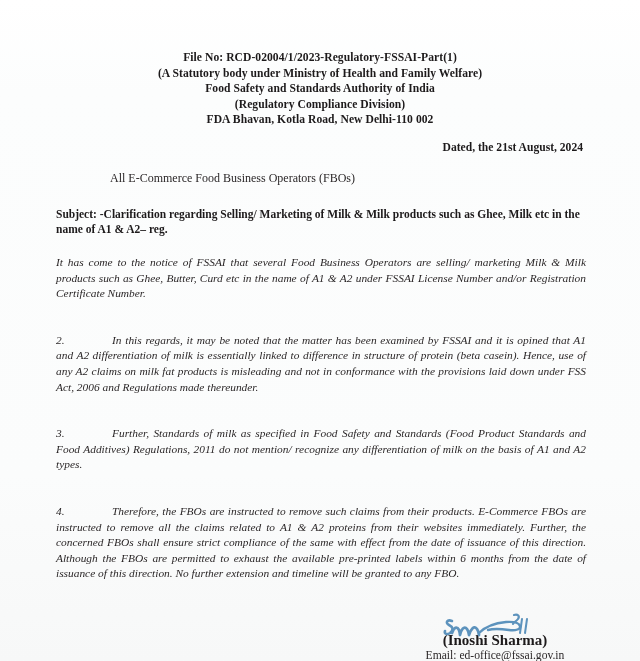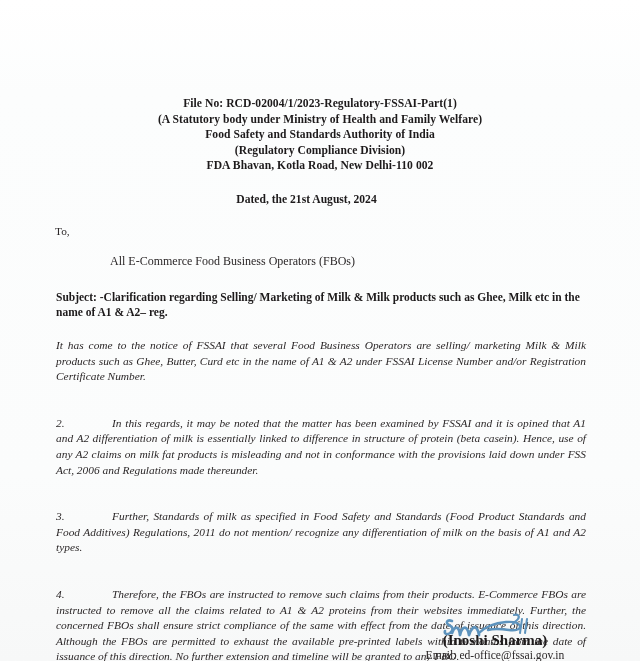--- a/index.html
+++ b/index.html
@@ -42,34 +42,34 @@
     box-sizing: border-box;
   }
 
   
   .letterhead {
     text-align: center;
     font-weight: bold;
     font-size: 11.6px;
     line-height: 15.6px;
     letter-spacing: 0.05px;
-    padding-top: 96px;
+    padding-top: 50px;
     color: #1d1a1b;
   }
   .letterhead div {
     white-space: nowrap;
   }
 
   .dateline {
-    text-align: center;
+    text-align: right;
     font-weight: bold;
     font-size: 11.6px;
     line-height: 15px;
     padding-right: 27px;
-    margin-top: 18px;
+    margin-top: 12px;
     color: #1d1a1b;
   }
 
   
   .to-label {
     margin-top: 17px;
     margin-left: 25px;
     font-size: 11.4px;
     line-height: 14px;
     color: #2b2728;
@@ -163,21 +163,20 @@
     <div class="letterhead">
       <div>File No: RCD-02004/1/2023-Regulatory-FSSAI-Part(1)</div>
       <div>(A Statutory body under Ministry of Health and Family Welfare)</div>
       <div>Food Safety and Standards Authority of India</div>
       <div>(Regulatory Compliance Division)</div>
       <div>FDA Bhavan, Kotla Road, New Delhi-110 002</div>
     </div>
 
     <div class="dateline">Dated, the 21st August, 2024</div>
 
-    <div class="to-label">To,</div>
     <div class="recipient">All E-Commerce Food Business Operators (FBOs)</div>
 
     <div class="subject">Subject: -Clarification regarding Selling/ Marketing of Milk &amp; Milk products such as Ghee, Milk etc in the name of A1 &amp; A2– reg.</div>
 
     <div class="body-block">
 
       <div class="para first">It has come to the notice of FSSAI that several Food Business Operators are selling/ marketing Milk &amp; Milk products such as Ghee, Butter, Curd etc in the name of A1 &amp; A2 under FSSAI License Number and/or Registration Certificate Number.</div>
 
       <div class="para">
         <span class="para-num">2.</span><span>In this regards, it may be noted that the matter has been examined by FSSAI and it is opined that A1 and A2 differentiation of milk is essentially linked to difference in structure of protein (beta casein). Hence, use of any A2 claims on milk fat products is misleading and not in conformance with the provisions laid down under FSS Act, 2006 and Regulations made thereunder.</span>

